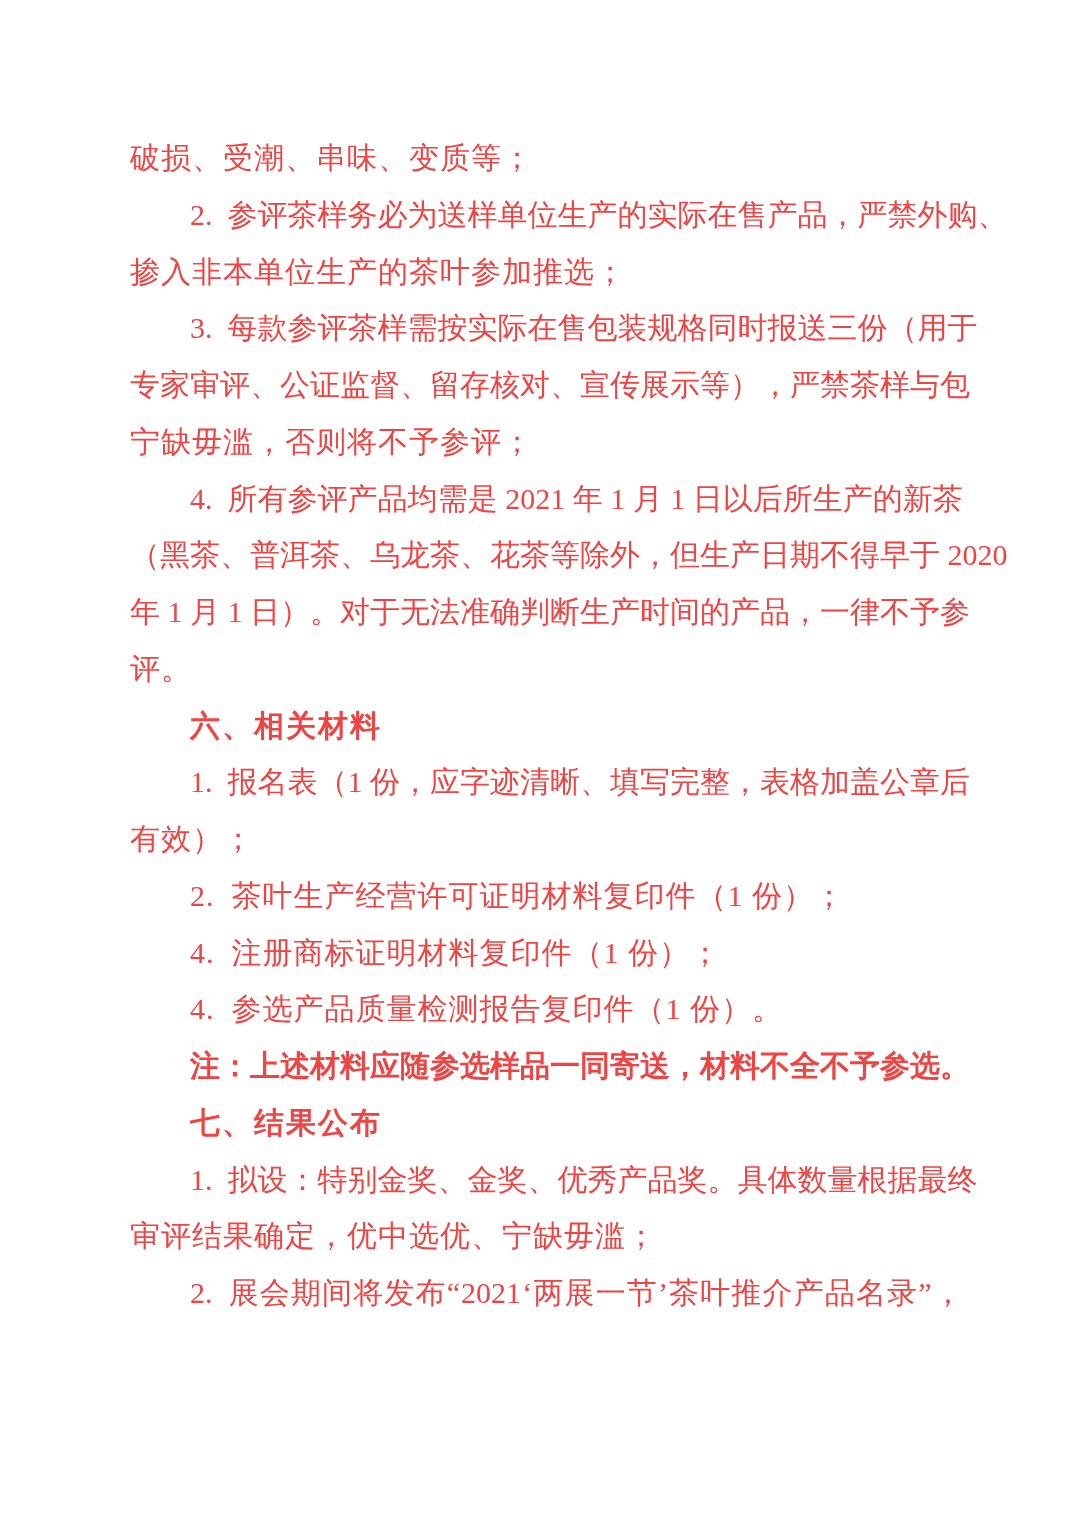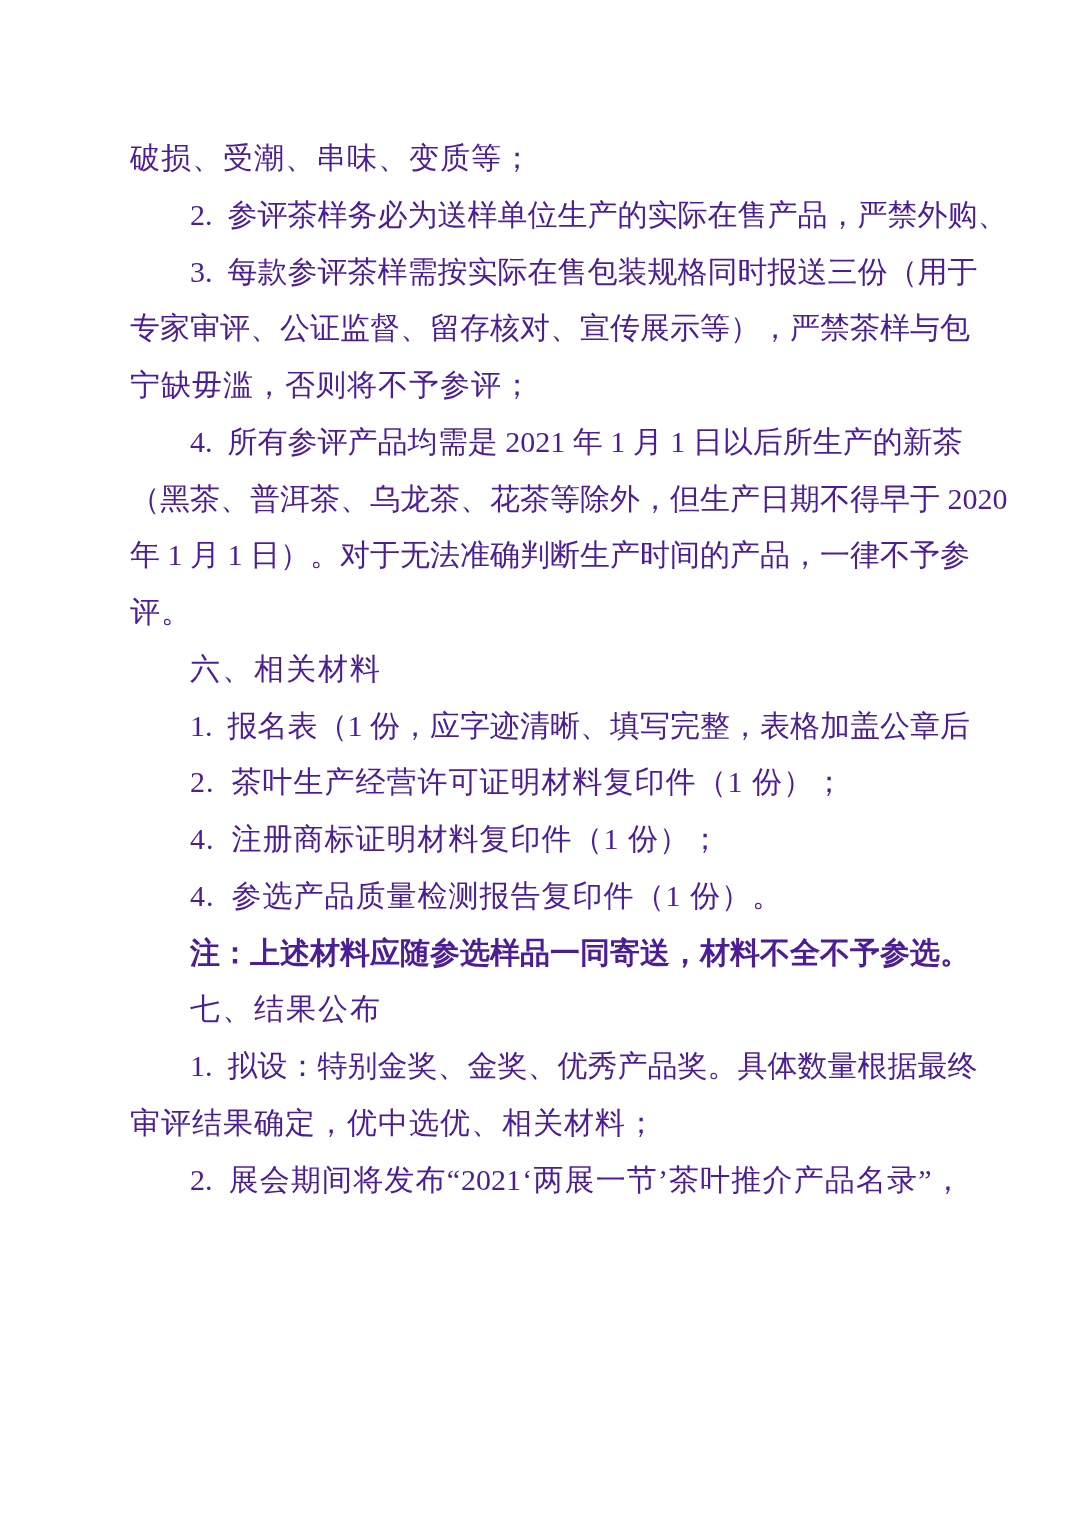--- a/index.html
+++ b/index.html
@@ -5,21 +5,21 @@
   html,body{margin:0;padding:0;}
   body{
     width:1080px;height:1527px;
     background:#f5f5f5;
     font-family:"Liberation Serif", serif;
   }
   .page{
     position:relative;
     width:1080px;height:1527px;
     background:#ffffff;
-    color:#4c1d95;
+    color:#ef4444;
     overflow:hidden;
   }
   .text-block{
     position:absolute;
     left:130px;
     top:130px;
     width:833px;
   }
   .line{
     height:56.75px;
@@ -31,46 +31,48 @@
   .line.indent{ padding-left:60px; }
   
   .line.justify{
     display:flex;
     justify-content:space-between;
     align-items:center;
     letter-spacing:0;
   }
   .line.justify span{ white-space:pre; }
   .line.section-heading{
-    font-weight:normal;
+    font-weight:bold;
     font-family:"Liberation Sans", sans-serif;
     letter-spacing:2px;
   }
   .line.note{
     font-weight:bold;
   }
 </style>
 </head>
 <body>
 
 <div class="page">
   <div class="text-block" id="doc-body">
       <div class="line body">破损、受潮、串味、变质等；</div>
       <div class="line body indent justify"><span>2.  </span><span>参</span><span>评</span><span>茶</span><span>样</span><span>务</span><span>必</span><span>为</span><span>送</span><span>样</span><span>单</span><span>位</span><span>生</span><span>产</span><span>的</span><span>实</span><span>际</span><span>在</span><span>售</span><span>产</span><span>品</span><span>，</span><span>严</span><span>禁</span><span>外</span><span>购</span><span>、</span></div>
+      <div class="line body">掺入非本单位生产的茶叶参加推选；</div>
       <div class="line body indent justify"><span>3.  </span><span>每</span><span>款</span><span>参</span><span>评</span><span>茶</span><span>样</span><span>需</span><span>按</span><span>实</span><span>际</span><span>在</span><span>售</span><span>包</span><span>装</span><span>规</span><span>格</span><span>同</span><span>时</span><span>报</span><span>送</span><span>三</span><span>份</span><span>（</span><span>用</span><span>于</span></div>
       <div class="line body justify"><span>专</span><span>家</span><span>审</span><span>评</span><span>、</span><span>公</span><span>证</span><span>监</span><span>督</span><span>、</span><span>留</span><span>存</span><span>核</span><span>对</span><span>、</span><span>宣</span><span>传</span><span>展</span><span>示</span><span>等</span><span>）</span><span>，</span><span>严</span><span>禁</span><span>茶</span><span>样</span><span>与</span><span>包</span></div>
       <div class="line body">宁缺毋滥，否则将不予参评；</div>
       <div class="line body indent justify"><span>4.  </span><span>所</span><span>有</span><span>参</span><span>评</span><span>产</span><span>品</span><span>均</span><span>需</span><span>是</span><span> 2021 </span><span>年</span><span> 1 </span><span>月</span><span> 1 </span><span>日</span><span>以</span><span>后</span><span>所</span><span>生</span><span>产</span><span>的</span><span>新</span><span>茶</span></div>
       <div class="line body justify"><span>（</span><span>黑</span><span>茶</span><span>、</span><span>普</span><span>洱</span><span>茶</span><span>、</span><span>乌</span><span>龙</span><span>茶</span><span>、</span><span>花</span><span>茶</span><span>等</span><span>除</span><span>外</span><span>，</span><span>但</span><span>生</span><span>产</span><span>日</span><span>期</span><span>不</span><span>得</span><span>早</span><span>于</span><span> 2020</span></div>
       <div class="line body justify"><span>年</span><span> 1 </span><span>月</span><span> 1 </span><span>日</span><span>）</span><span>。</span><span>对</span><span>于</span><span>无</span><span>法</span><span>准</span><span>确</span><span>判</span><span>断</span><span>生</span><span>产</span><span>时</span><span>间</span><span>的</span><span>产</span><span>品</span><span>，</span><span>一</span><span>律</span><span>不</span><span>予</span><span>参</span></div>
       <div class="line body">评。</div>
       <div class="line section-heading indent">六、相关材料</div>
       <div class="line body indent justify"><span>1.  </span><span>报</span><span>名</span><span>表</span><span>（</span><span>1 </span><span>份</span><span>，</span><span>应</span><span>字</span><span>迹</span><span>清</span><span>晰</span><span>、</span><span>填</span><span>写</span><span>完</span><span>整</span><span>，</span><span>表</span><span>格</span><span>加</span><span>盖</span><span>公</span><span>章</span><span>后</span></div>
+      <div class="line body">有效）；</div>
       <div class="line body indent">2.  茶叶生产经营许可证明材料复印件（1 份）；</div>
       <div class="line body indent">4.  注册商标证明材料复印件（1 份）；</div>
       <div class="line body indent">4.  参选产品质量检测报告复印件（1 份）。</div>
       <div class="line note indent justify"><span>注</span><span>：</span><span>上</span><span>述</span><span>材</span><span>料</span><span>应</span><span>随</span><span>参</span><span>选</span><span>样</span><span>品</span><span>一</span><span>同</span><span>寄</span><span>送</span><span>，</span><span>材</span><span>料</span><span>不</span><span>全</span><span>不</span><span>予</span><span>参</span><span>选</span><span>。</span></div>
       <div class="line section-heading indent">七、结果公布</div>
       <div class="line body indent justify"><span>1.  </span><span>拟</span><span>设</span><span>：</span><span>特</span><span>别</span><span>金</span><span>奖</span><span>、</span><span>金</span><span>奖</span><span>、</span><span>优</span><span>秀</span><span>产</span><span>品</span><span>奖</span><span>。</span><span>具</span><span>体</span><span>数</span><span>量</span><span>根</span><span>据</span><span>最</span><span>终</span></div>
-      <div class="line body">审评结果确定，优中选优、相关材料；</div>
+      <div class="line body">审评结果确定，优中选优、宁缺毋滥；</div>
       <div class="line body indent justify"><span>2.  </span><span>展</span><span>会</span><span>期</span><span>间</span><span>将</span><span>发</span><span>布</span><span>“</span><span>2021</span><span>‘</span><span>两</span><span>展</span><span>一</span><span>节</span><span>’</span><span>茶</span><span>叶</span><span>推</span><span>介</span><span>产</span><span>品</span><span>名</span><span>录</span><span>”</span><span>，</span></div>
     </div>
 </div>
 
 </body></html>

